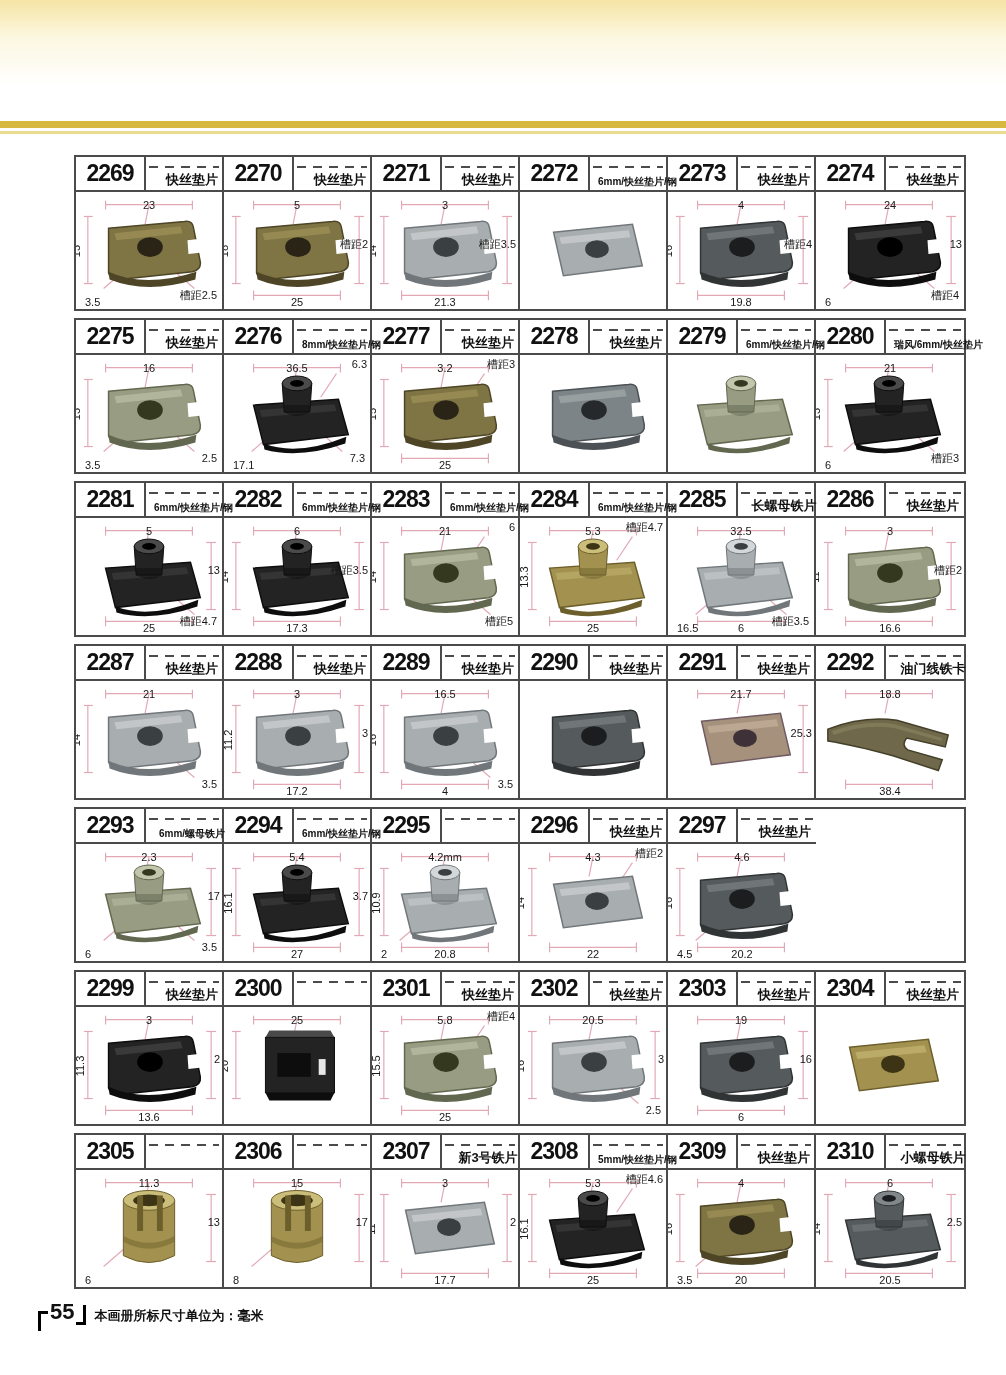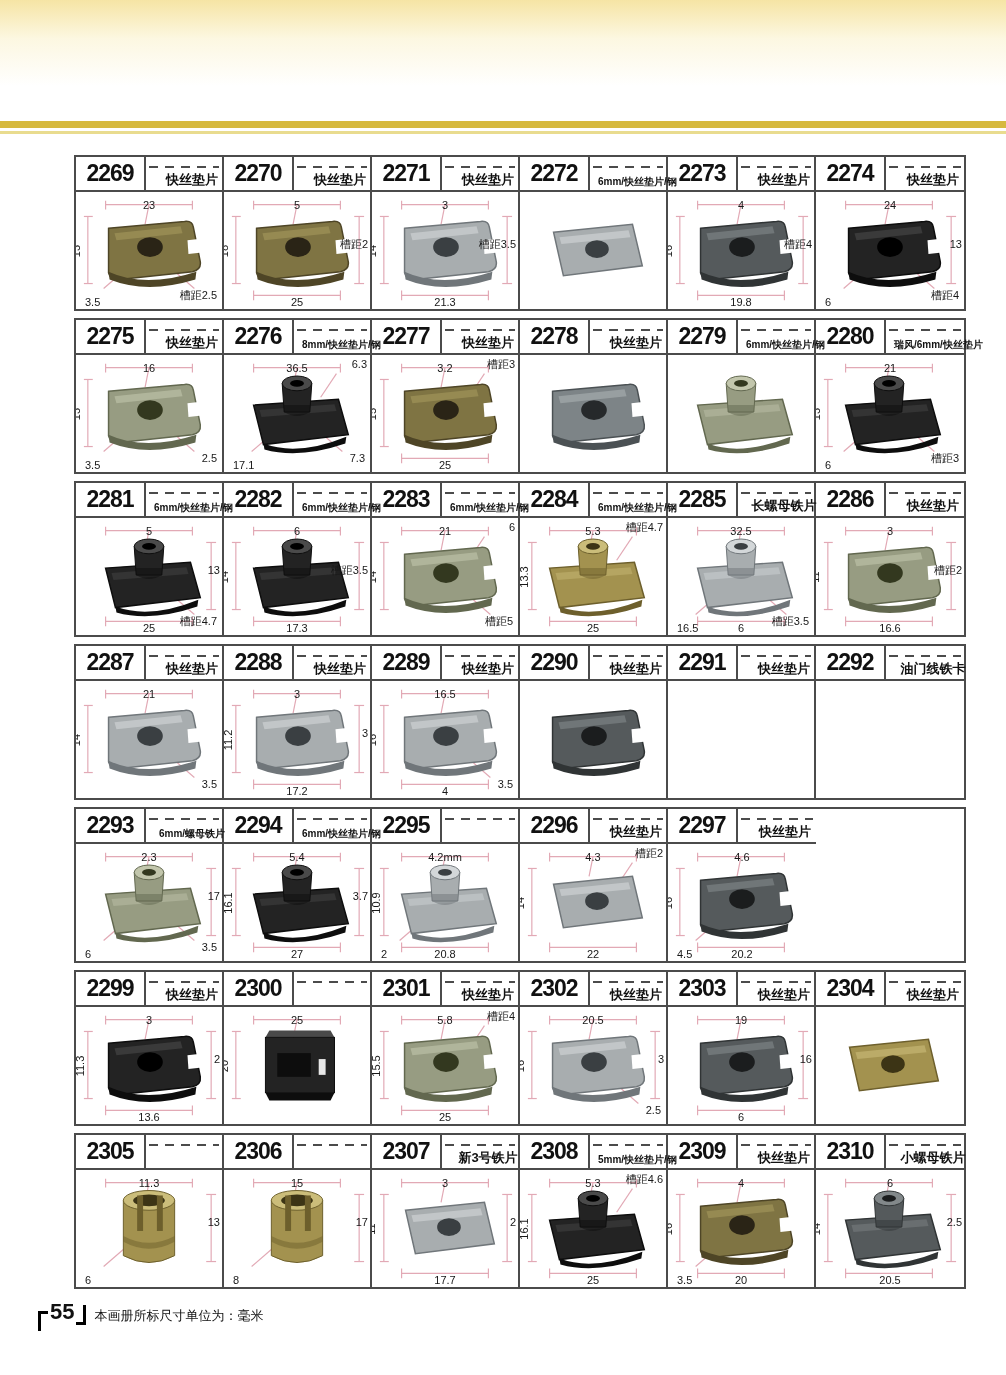--- a/index.html
+++ b/index.html
@@ -30,21 +30,21 @@
   .slot-topRight{top:4px;right:3px;}
   .slot-left{left:-6px;top:50%;transform:translateY(-50%) rotate(-90deg);}
   .slot-right{right:2px;top:40%;}
   .slot-bottom{bottom:1px;left:50%;transform:translateX(-50%);}
   .slot-bottomLeft{bottom:1px;left:9px;}
   .slot-bottomRight{bottom:8px;right:5px;}
   .footer{position:absolute;top:1299px;left:38px;display:flex;align-items:flex-end;}
   .brk-l{display:inline-block;width:7px;height:17px;border-left:3px solid #000;border-top:3px solid #000;margin-right:2px;margin-bottom:-6px;}
   .brk-r{display:inline-block;width:7px;height:17px;border-right:3px solid #000;border-bottom:3px solid #000;margin-left:2px;margin-top:6px;}
   .pnum{font-size:22px;font-weight:700;letter-spacing:0;}
-  .pnote{font-size:13px;font-weight:400;margin-left:8px;margin-top:6px;}
+  .pnote{font-size:13px;font-weight:700;margin-left:8px;margin-top:6px;}
 </style>
 </head>
 <body>
 
 <div class="page">
   <div class="top-band"></div>
   <div class="stripe main"></div>
   <div class="stripe thin"></div>
   <div id="catalog" class="catalog">
       <div class="row">
@@ -702,27 +702,58 @@
             </svg>
           </div>
         </div>
         <div class="cell">
           <div class="hdr">
             <span class="num">2291</span>
             <div class="lbl">
               <span class="txt">快丝垫片</span>
             </div>
           </div>
+          <div class="fig">
+            <svg width="146" height="117" viewBox="0 0 148 117">
+              <line x1="30" y1="12" x2="118" y2="12" stroke="#e2a9b5" stroke-width="1.2"></line>
+              <line x1="30" y1="8" x2="30" y2="17" stroke="#e2a9b5" stroke-width="1.2"></line>
+              <line x1="118" y1="8" x2="118" y2="17" stroke="#e2a9b5" stroke-width="1.2"></line>
+              <line x1="74" y1="12" x2="70" y2="32" stroke="#e2a9b5" stroke-width="1.2"></line>
+              <line x1="137" y1="24" x2="137" y2="92" stroke="#e2a9b5" stroke-width="1.2"></line>
+              <line x1="132" y1="24" x2="142" y2="24" stroke="#e2a9b5" stroke-width="1.2"></line>
+              <line x1="132" y1="92" x2="142" y2="92" stroke="#e2a9b5" stroke-width="1.2"></line>
+              <path d="M34 40 L114 32 L124 74 L44 84 Z" fill="#a5917c" stroke="#6f5b62" stroke-width="1.5"></path>
+              <path d="M40 45 L110 38 L112 45 L42 52 Z" fill="#cbb7a2" opacity="0.6"></path>
+              <ellipse cx="78" cy="57" rx="12" ry="9" fill="#3e3238"></ellipse>
+            </svg>
+            <span class="dim slot-top">21.7</span>
+            <span class="dim slot-right">25.3</span>
+          </div>
         </div>
         <div class="cell">
           <div class="hdr">
             <span class="num">2292</span>
             <div class="lbl">
               <span class="txt">油门线铁卡</span>
             </div>
+          </div>
+          <div class="fig">
+            <svg width="146" height="117" viewBox="0 0 148 117">
+              <line x1="30" y1="12" x2="118" y2="12" stroke="#e2a9b5" stroke-width="1.2"></line>
+              <line x1="30" y1="8" x2="30" y2="17" stroke="#e2a9b5" stroke-width="1.2"></line>
+              <line x1="118" y1="8" x2="118" y2="17" stroke="#e2a9b5" stroke-width="1.2"></line>
+              <line x1="74" y1="12" x2="70" y2="32" stroke="#e2a9b5" stroke-width="1.2"></line>
+              <line x1="30" y1="104" x2="118" y2="104" stroke="#e2a9b5" stroke-width="1.2"></line>
+              <line x1="30" y1="99" x2="30" y2="109" stroke="#e2a9b5" stroke-width="1.2"></line>
+              <line x1="118" y1="99" x2="118" y2="109" stroke="#e2a9b5" stroke-width="1.2"></line>
+              <path d="M12 48 Q48 34 82 39 L134 54 L131 66 L92 57 Q86 64 93 69 L128 79 L124 90 L78 75 Q38 64 12 60 Z" fill="#6f684a" stroke="#443f28" stroke-width="1.5"></path>
+              <path d="M16 50 Q50 38 80 43 L128 57 L127 60 L80 47 Q50 42 18 54 Z" fill="#948c66" opacity="0.5"></path>
+            </svg>
+            <span class="dim slot-top">18.8</span>
+            <span class="dim slot-bottom">38.4</span>
           </div>
         </div>
       </div>
       <div class="row">
         <div class="cell">
           <div class="hdr">
             <span class="num">2293</span>
             <div class="lbl">
               <span class="txt small">6mm/螺母铁片</span>
             </div>

